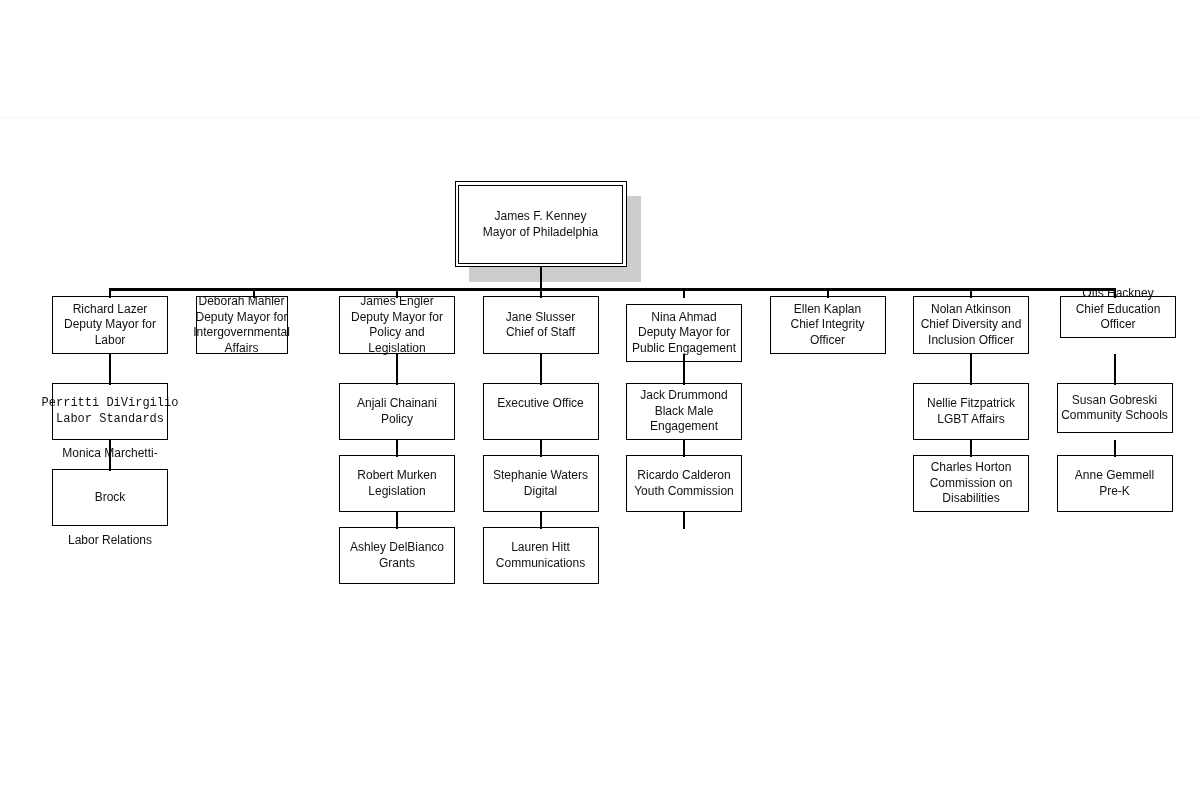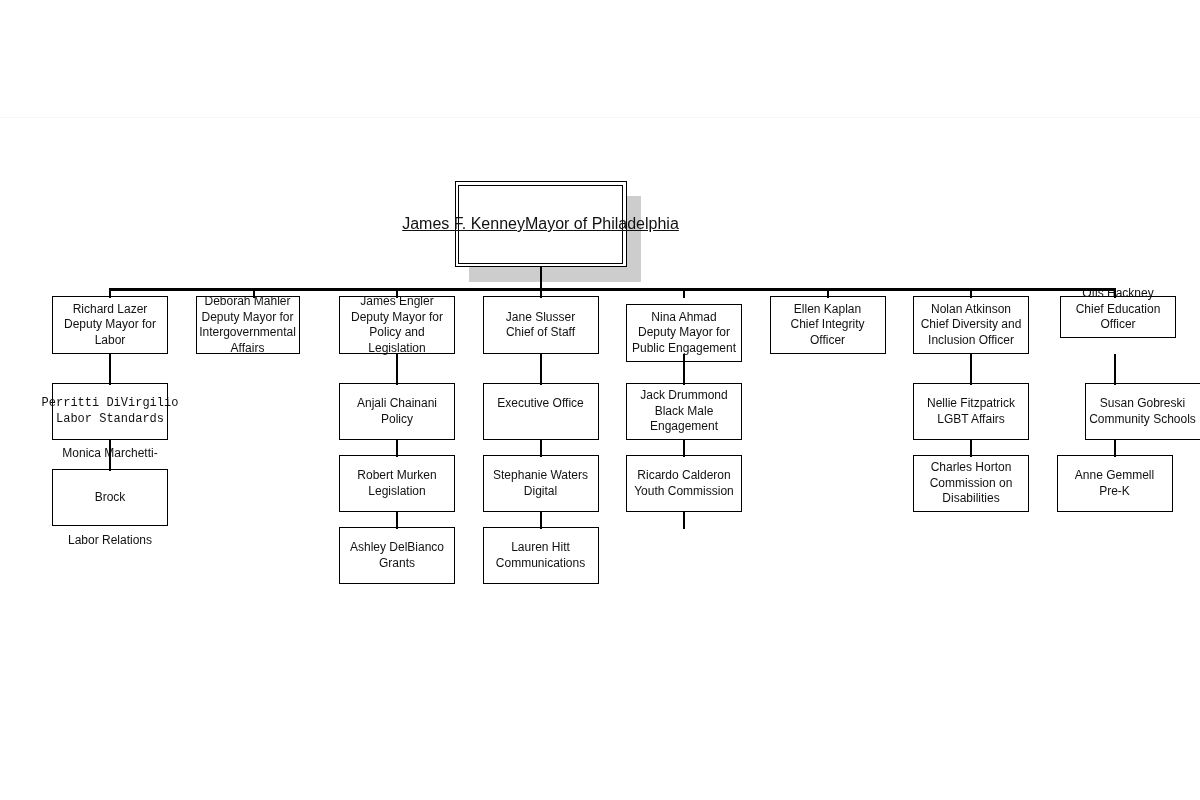--- a/index.html
+++ b/index.html
@@ -42,26 +42,26 @@
     box-sizing: border-box;
     padding: 2.5px;
     box-shadow: 14px 15px 0 0 #cdcdcd;
   }
   .root-inner {
     width: 100%;
     height: 100%;
     border: 1.5px solid #000000;
     box-sizing: border-box;
     display: flex;
+    flex-direction: column;
     justify-content: center;
     align-items: center;
     text-align: center;
-    font-size: 16px;
+    font-size: 12px;
     color: #111111;
-    text-decoration: underline;
   }
   .root-inner .node-line { line-height: 16px; min-height: 16px; }
   .conn {
     position: absolute;
     background: #000000;
   }
 </style>
 </head>
 <body>
 
@@ -80,21 +80,21 @@
     </div>
     <div class="node" style="left: 52px; top: 383px; width: 116px; height: 57px; font-family: Liberation Mono, monospace;">
       <div class="node-line">Perritti DiVirgilio</div>
       <div class="node-line">Labor Standards</div>
     </div>
     <div class="node" style="left: 52px; top: 469px; width: 116px; height: 57px; gap: 28px;">
       <div class="node-line">Monica Marchetti-</div>
       <div class="node-line">Brock</div>
       <div class="node-line">Labor Relations</div>
     </div>
-    <div class="node" style="left: 195.5px; top: 296px; width: 104px; height: 58px;">
+    <div class="node" style="left: 195.5px; top: 296px; width: 92px; height: 58px;">
       <div class="node-line">Deborah Mahler</div>
       <div class="node-line">Deputy Mayor for</div>
       <div class="node-line">Intergovernmental</div>
       <div class="node-line">Affairs</div>
     </div>
     <div class="node" style="left: 339px; top: 296px; width: 116px; height: 58px;">
       <div class="node-line">James Engler</div>
       <div class="node-line">Deputy Mayor for</div>
       <div class="node-line">Policy and</div>
       <div class="node-line">Legislation</div>
@@ -159,21 +159,21 @@
       <div class="node-line">Charles Horton</div>
       <div class="node-line">Commission on</div>
       <div class="node-line">Disabilities</div>
     </div>
     <div class="node" style="left: 1060px; top: 296px; width: 116px; height: 42px;">
       <div class="node-line">Otis Hackney</div>
       <div class="node-line">Chief Education</div>
       <div class="node-line">Officer</div>
       <div class="node-line"></div>
     </div>
-    <div class="node" style="left: 1056.5px; top: 383px; width: 116px; height: 57px; margin-left: 28px;">
+    <div class="node" style="left: 1056.5px; top: 383px; width: 116px; height: 50px;">
       <div class="node-line">Susan Gobreski</div>
       <div class="node-line">Community Schools</div>
     </div>
     <div class="node" style="left: 1056.5px; top: 455px; width: 116px; height: 57px;">
       <div class="node-line">Anne Gemmell</div>
       <div class="node-line">Pre-K</div>
     </div>
     <div class="conn" style="left: 539.5px; top: 267px; width: 2px; height: 23.5px;"></div>
     <div class="conn" style="left: 110px; top: 288px; width: 1004.5px; height: 2.5px;"></div>
     <div class="conn" style="left: 109px; top: 288px; width: 2px; height: 10px;"></div>

